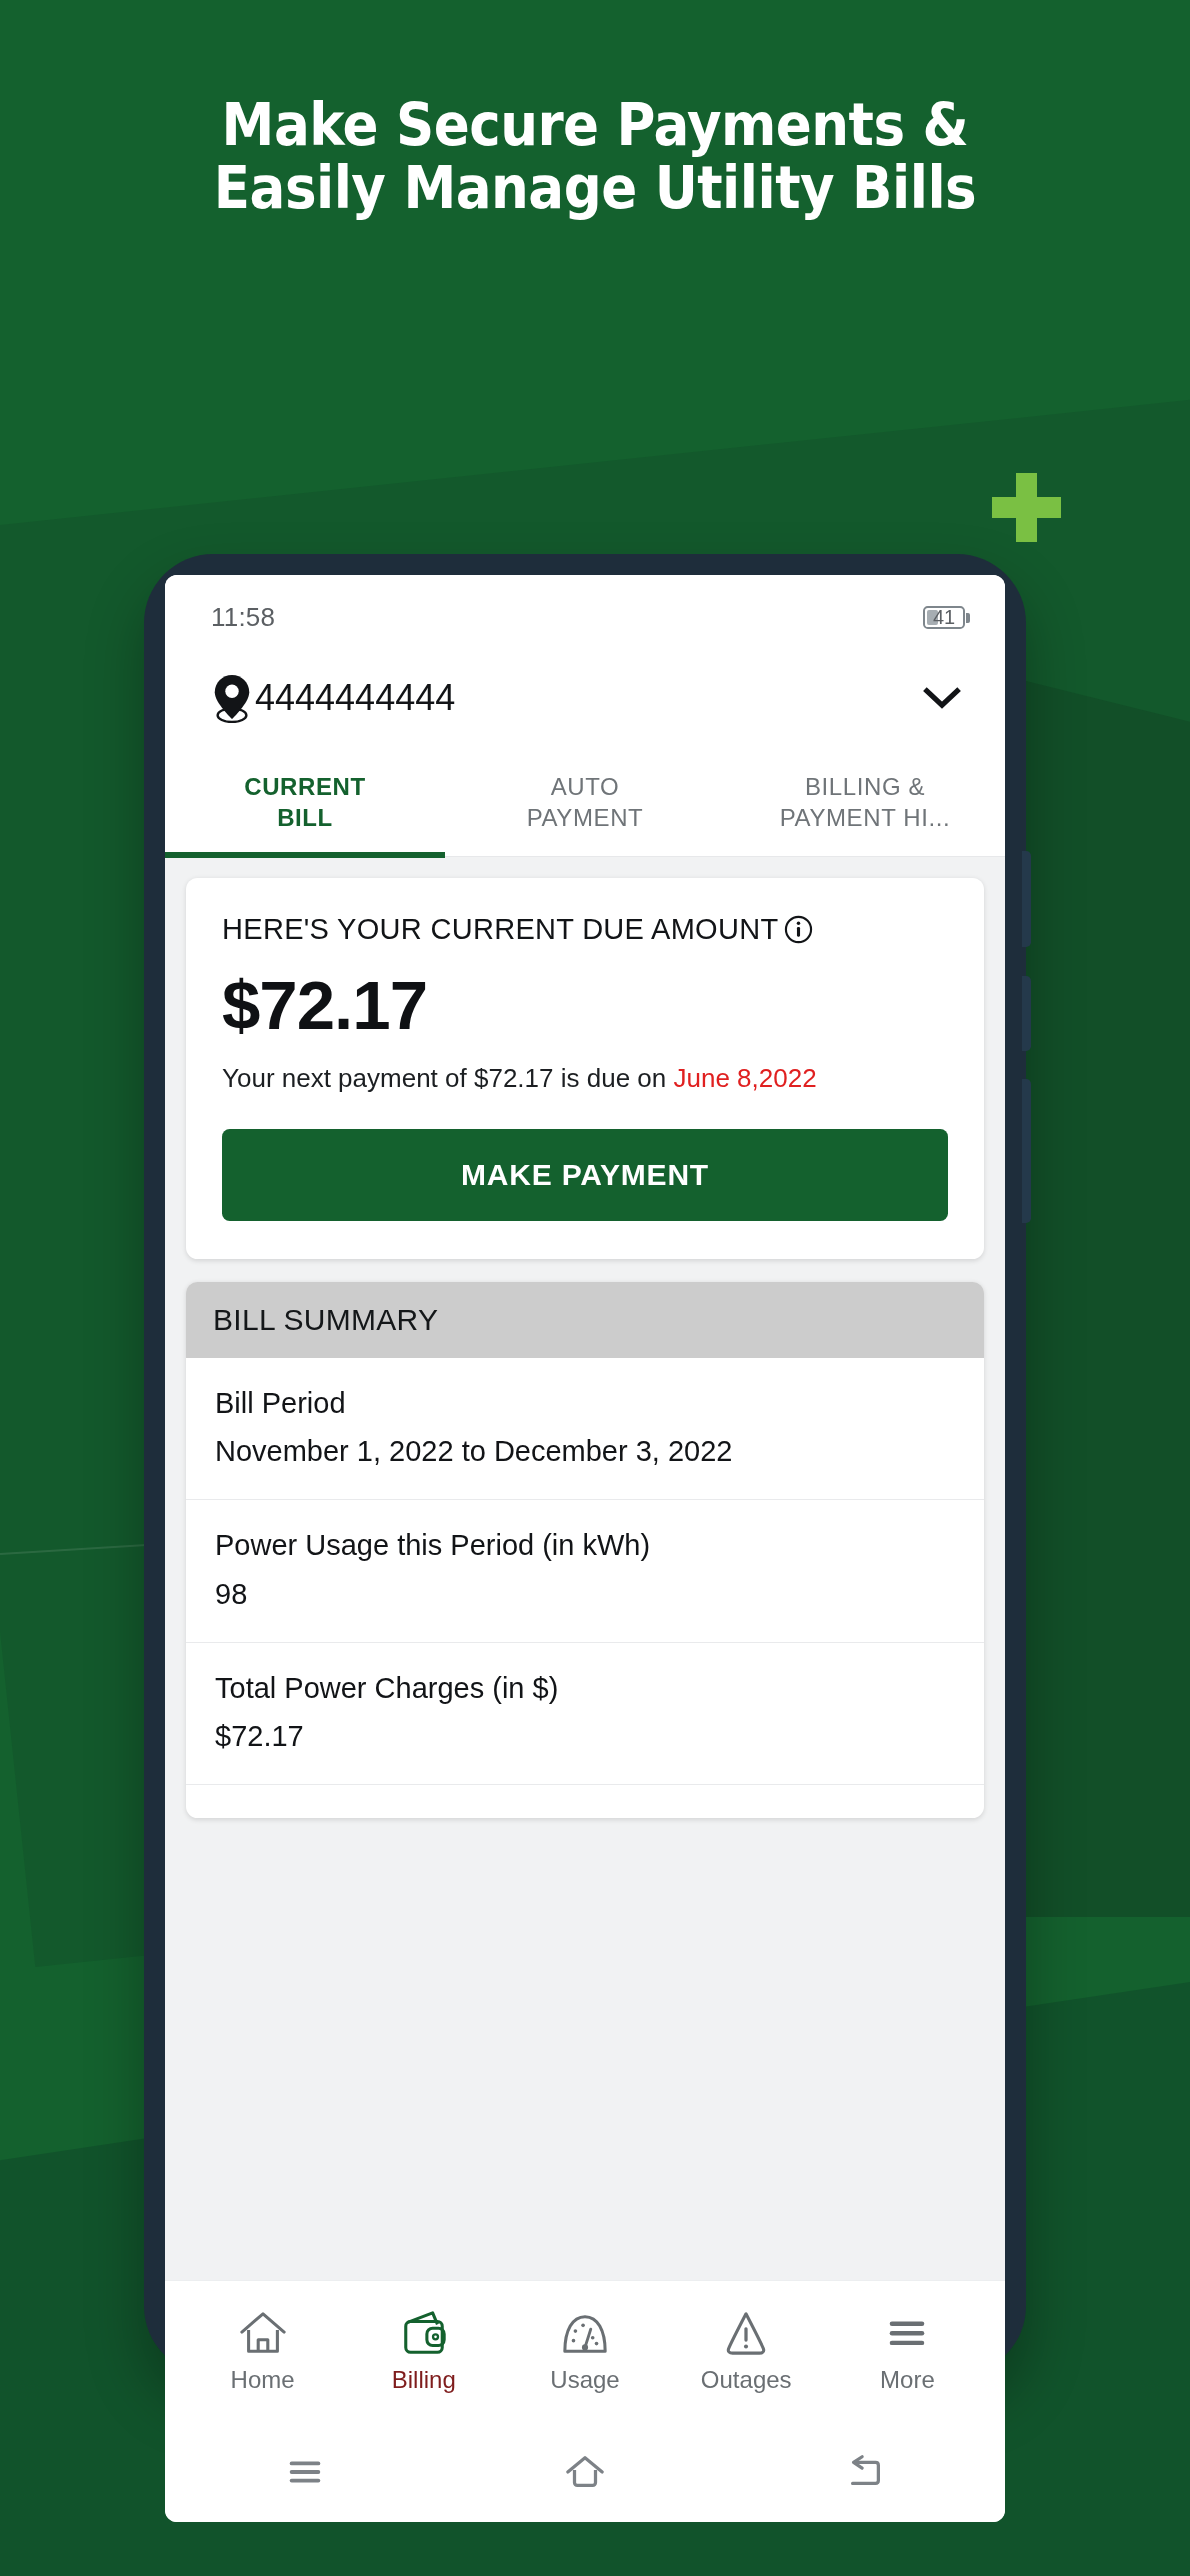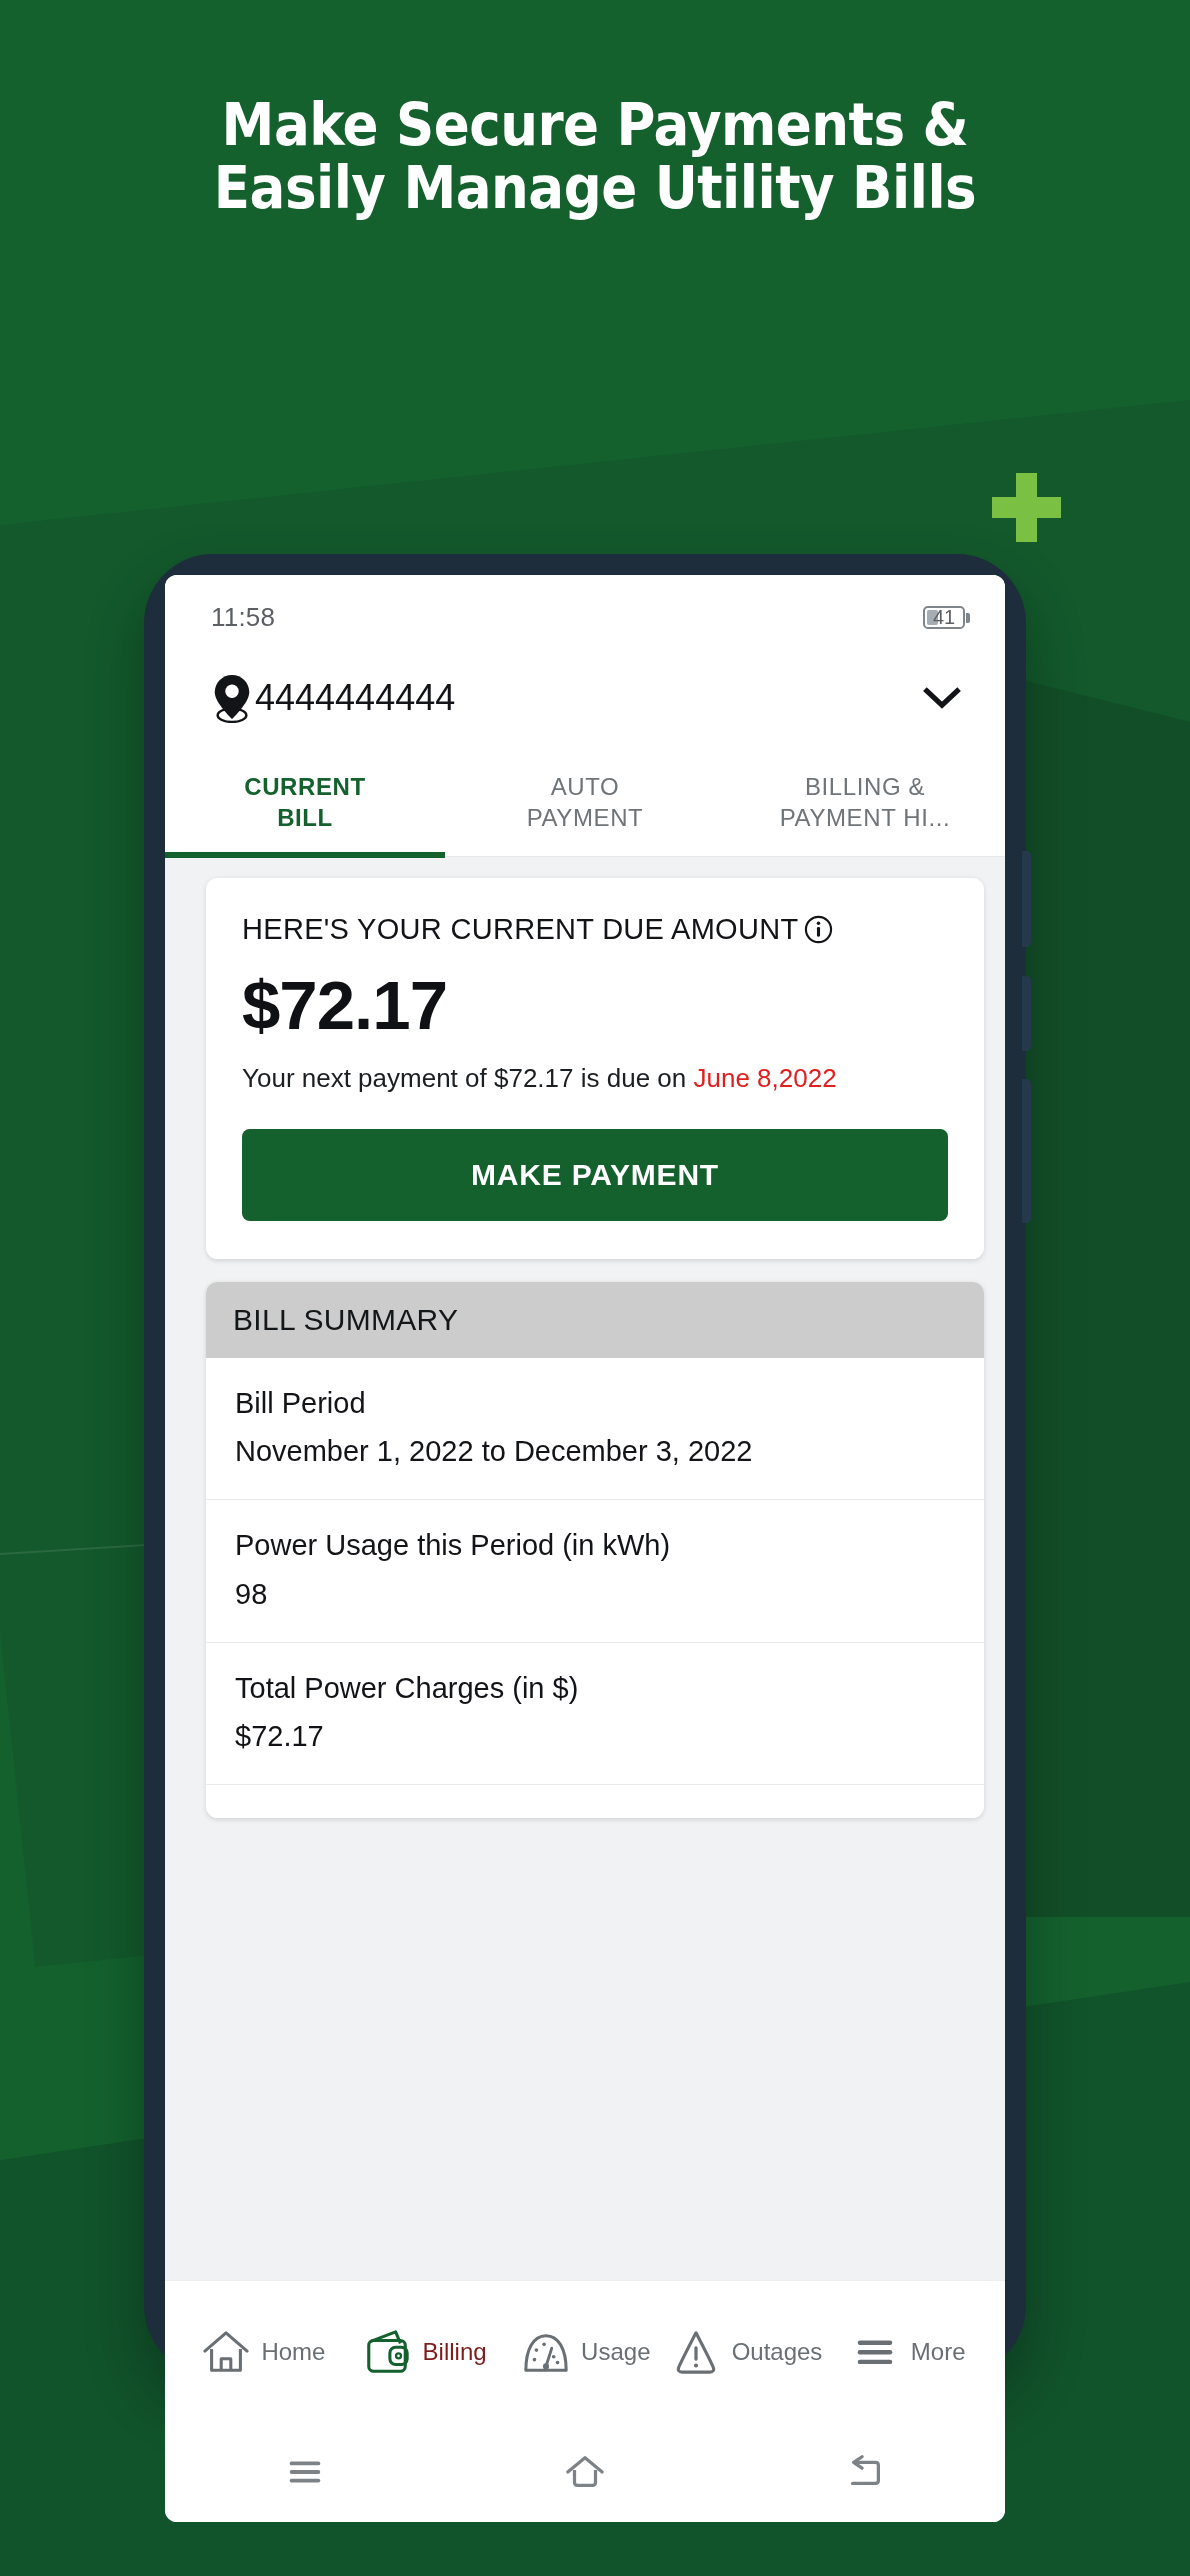--- a/index.html
+++ b/index.html
@@ -244,21 +244,20 @@
     flex: 1 1 auto;
     background: #f1f2f3;
     padding: 21px 21px 0 21px;
     overflow: hidden;
   }
 
   .card {
     background: #ffffff;
     border-radius: 11.5px;
     box-shadow: 0 1.9px 5.8px rgba(0,0,0,.12);
-    margin-left: 20px;
   }
 
   
   .due-card { padding: 35px 36px 38px 36px; }
   .due-title-row {
     display: flex;
     align-items: center;
     gap: 5.8px;
   }
   .due-title {
@@ -327,21 +326,21 @@
     height: 142px;
     background: #ffffff;
     border-top: 1.9px solid #eceef0;
     display: flex;
     align-items: center;
     padding: 0 17px;
   }
   .nav-item {
     flex: 1 1 0;
     display: flex;
-    flex-direction: row;
+    flex-direction: column;
     align-items: center;
     gap: 9.6px;
     justify-content: center;
   }
   .nav-icon { width: 52px; height: 48px; }
   .nav-label {
     font-size: 24px;
     color: #6a6f73;
   }
   .nav-item.active .nav-label { color: #7f1d1d; }

